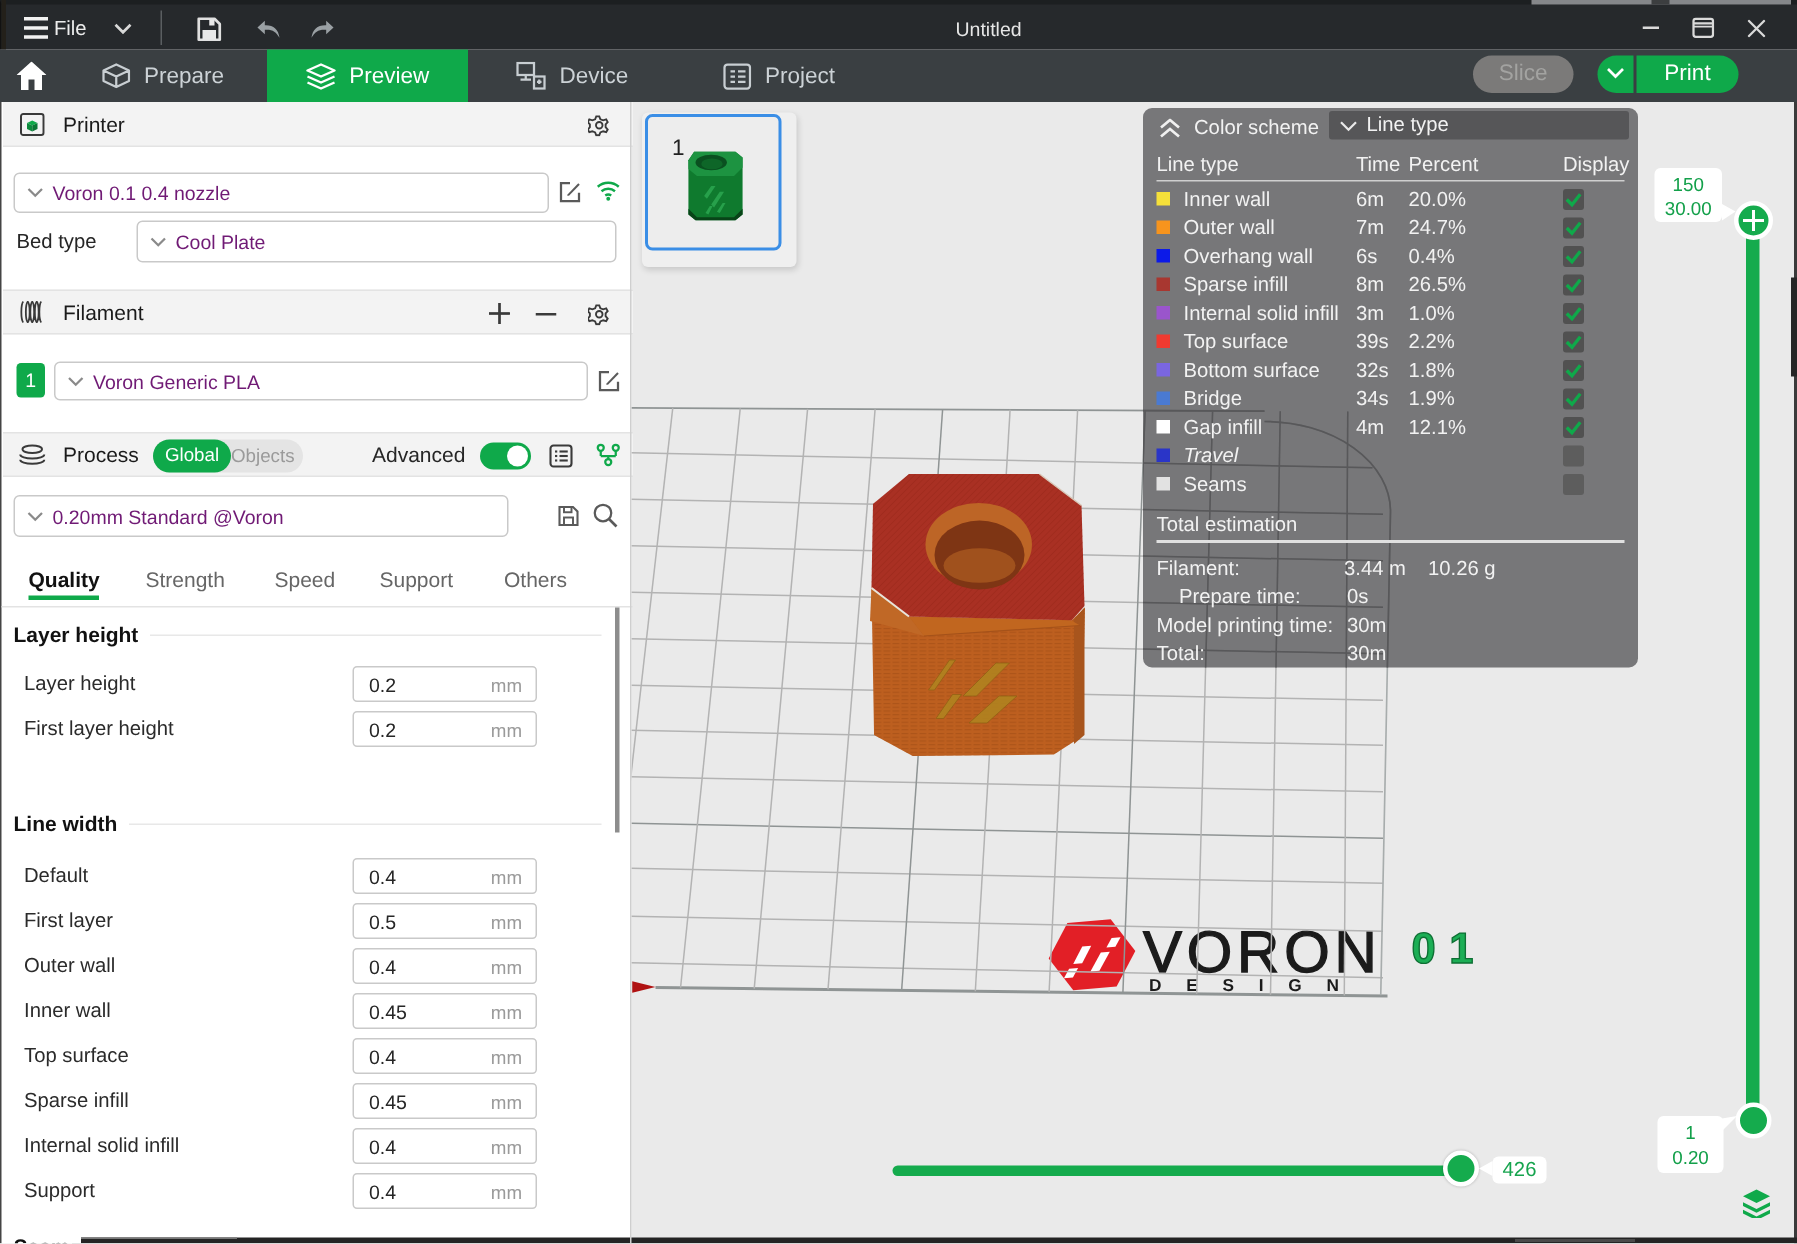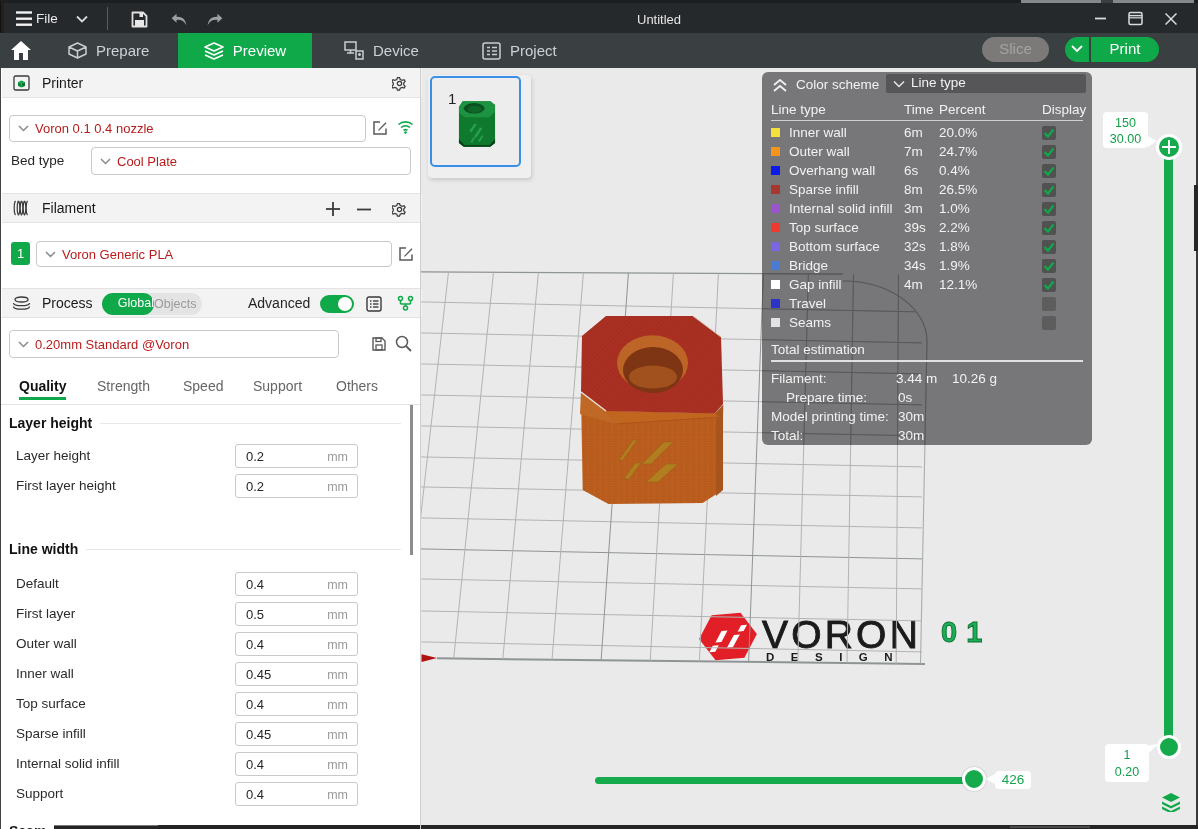--- a/index.html
+++ b/index.html
@@ -14,21 +14,21 @@
 
 #tabbar { left:0; top:33px; width:1198px; height:35px; background:#3a3f42; }
 .tab { position:absolute; top:0; height:35px; display:flex; align-items:center; color:#ccd2d6; font-size:15px; gap:9px; }
 #tab-preview { left:178px; width:134px; background:#0fa94a; color:#fff; justify-content:center; }
 .pill-btn { position:absolute; border-radius:13px; text-align:center; }
 
 
 #sidepanel { left:0; top:68px; width:421px; height:761px; background:#fff; border-left:1px solid #444; }
 .sechead { position:absolute; left:1px; width:420px; height:30px; background:#f3f3f3; border-top:1px solid #e3e3e3; border-bottom:1px solid #e3e3e3; display:flex; align-items:center; }
 .sechead .t { font-size:14px; color:#1a1a1a; margin-left:10px; }
-.combo { position:absolute; border:1px solid #c9c9c9; border-radius:4px; background:#fff; display:flex; align-items:center; font-size:13px; color:#b91c1c; }
+.combo { position:absolute; border:1px solid #c9c9c9; border-radius:4px; background:#fff; display:flex; align-items:center; font-size:13px; color:#701a75; }
 .combo .chev { margin:0 6px 0 8px; }
 .prow { position:absolute; left:0; width:400px; height:24px; }
 .prow .lbl { position:absolute; left:15px; top:4px; font-size:13.5px; color:#2b2b2b; }
 .prow .box { position:absolute; left:234px; top:0; width:123px; height:24px; border:1px solid #c9c9c9; border-radius:3px; }
 .prow .val { position:absolute; left:10px; top:4px; }
 .prow .unit { position:absolute; right:9px; top:5px; font-size:12.5px; color:#9a9a9a; }
 .secttl { position:absolute; left:8px; font-size:14px; font-weight:bold; color:#111; background:#fff; padding-right:8px; z-index:2;}
 .secline { position:absolute; left:8px; width:392px; border-top:1px solid #e8e8e8; }
 
 
@@ -221,21 +221,21 @@
     <div class="sechead" style="top:220px;">
       <svg style="margin-left:10px" width="19" height="15" viewBox="0 0 19 15">
           <g fill="none" stroke="#3a3a3a" stroke-width="1.3">
             <path d="M3 3.5 C3 2 6 1 9.5 1 C13 1 16 2 16 3.5 C16 5 13 6 9.5 6 C6 6 3 5 3 3.5 Z"></path>
             <path d="M1.5 7 C1.5 8.5 5 9.7 9.5 9.7 C14 9.7 17.5 8.5 17.5 7"></path>
             <path d="M1.5 10.5 C1.5 12 5 13.2 9.5 13.2 C14 13.2 17.5 12 17.5 10.5"></path>
           </g>
         </svg>
       <span class="t" style="margin-left:11px">Process</span>
       <div class="abs" style="left:100px;top:4px;width:100px;height:22px;background:#e4e4e4;border-radius:11px;"></div>
-      <div class="abs" style="left:100px;top:4px;width:52px;height:22px;background:#0fa94a;border-radius:11px;color:#fff;text-align:right;line-height:21px;font-size:12.5px;">Global</div>
+      <div class="abs" style="left:100px;top:4px;width:52px;height:22px;background:#0fa94a;border-radius:11px;color:#fff;text-align:center;line-height:21px;font-size:12.5px;">Global</div>
       <div class="abs" style="left:152px;top:8px;color:#9a9a9a;font-size:12.5px;">Objects</div>
       <div class="abs" style="left:246px;top:6px;font-size:14px;">Advanced</div>
       <div class="abs" style="left:318px;top:6px;width:34px;height:18px;background:#0fa94a;border-radius:9px;">
           <div class="abs" style="left:18px;top:2px;width:14px;height:14px;background:#fff;border-radius:7px;"></div>
         </div>
       <svg class="abs" style="left:364px;top:7px" width="16" height="16" viewBox="0 0 16 16">
           <g fill="none" stroke="#3a3a3a" stroke-width="1.4">
             <rect x="1" y="1" width="14" height="14" rx="2"></rect>
             <line x1="4" y1="5" x2="5.5" y2="5"></line>
             <line x1="7" y1="5" x2="12.5" y2="5"></line>
@@ -618,21 +618,21 @@
       </div>
     <div class="lrow" style="top:204px;text-decoration:underline;">
         <div class="lsq" style="background:#ffffff"></div>
         <div class="lname">Gap infill</div>
         <div class="ltime">4m</div>
         <div class="lpct">12.1%</div>
         <div class="lchk"><svg width="14" height="14" viewBox="0 0 14 14">
             <path d="M2.5 7 L6 10.5 L11.5 3.5" stroke="#0fa94a" stroke-width="2.2" fill="none"></path>
           </svg></div>
       </div>
-    <div class="lrow" style="top:223px;">
+    <div class="lrow" style="top:223px;font-style:italic;">
         <div class="lsq" style="background:#2a35c8"></div>
         <div class="lname">Travel</div>
         <div class="lchk" style="background:#5d5d5d"></div>
       </div>
     <div class="lrow" style="top:242px;">
         <div class="lsq" style="background:#e2e2e2"></div>
         <div class="lname">Seams</div>
         <div class="lchk" style="background:#5d5d5d"></div>
       </div>
     <div class="abs" style="left:9px;top:270px;">Total estimation</div>

